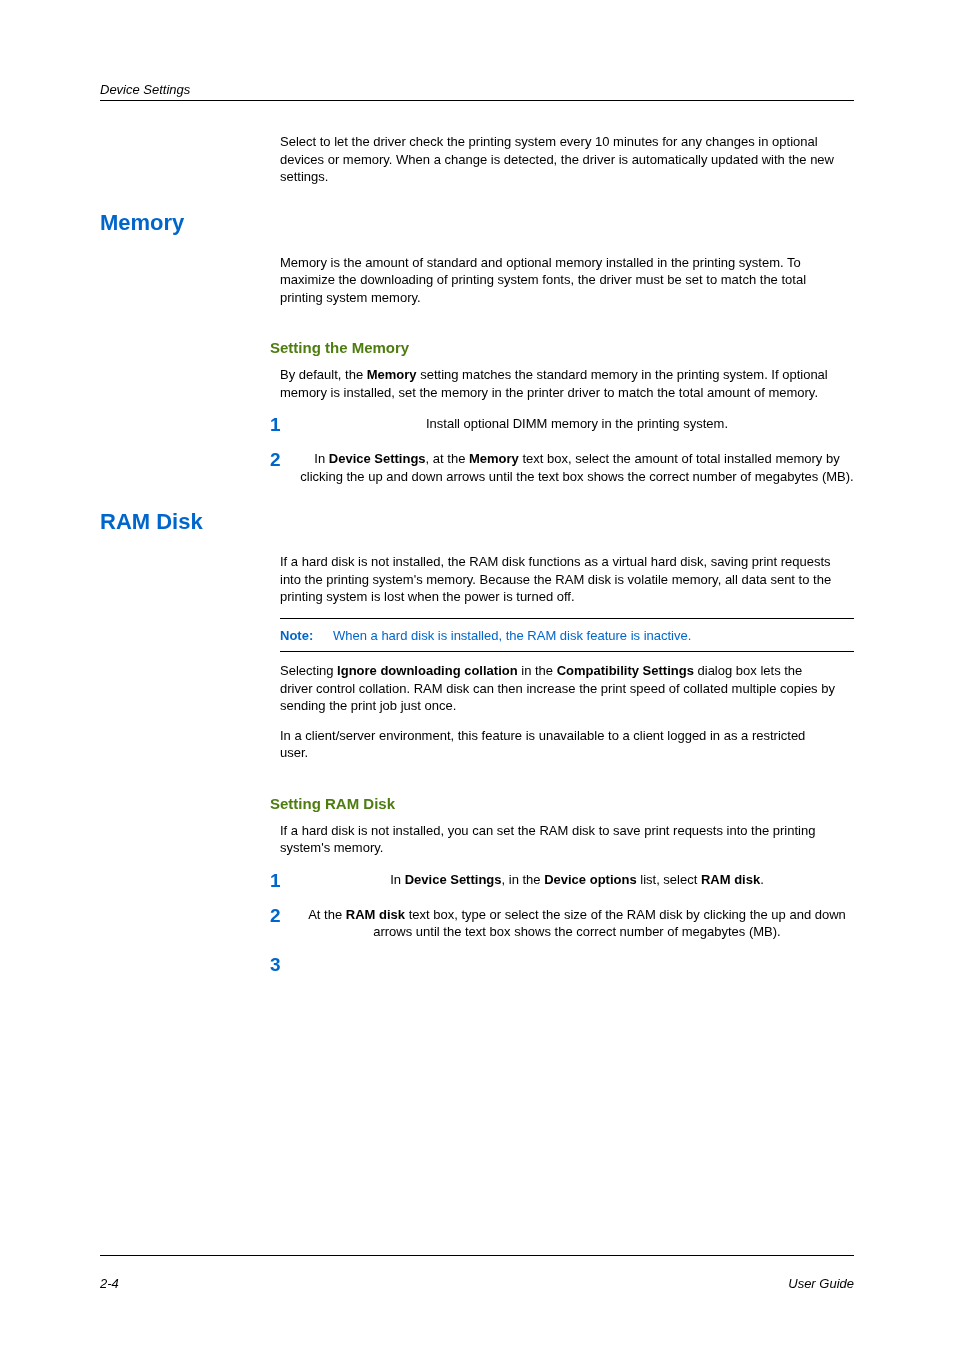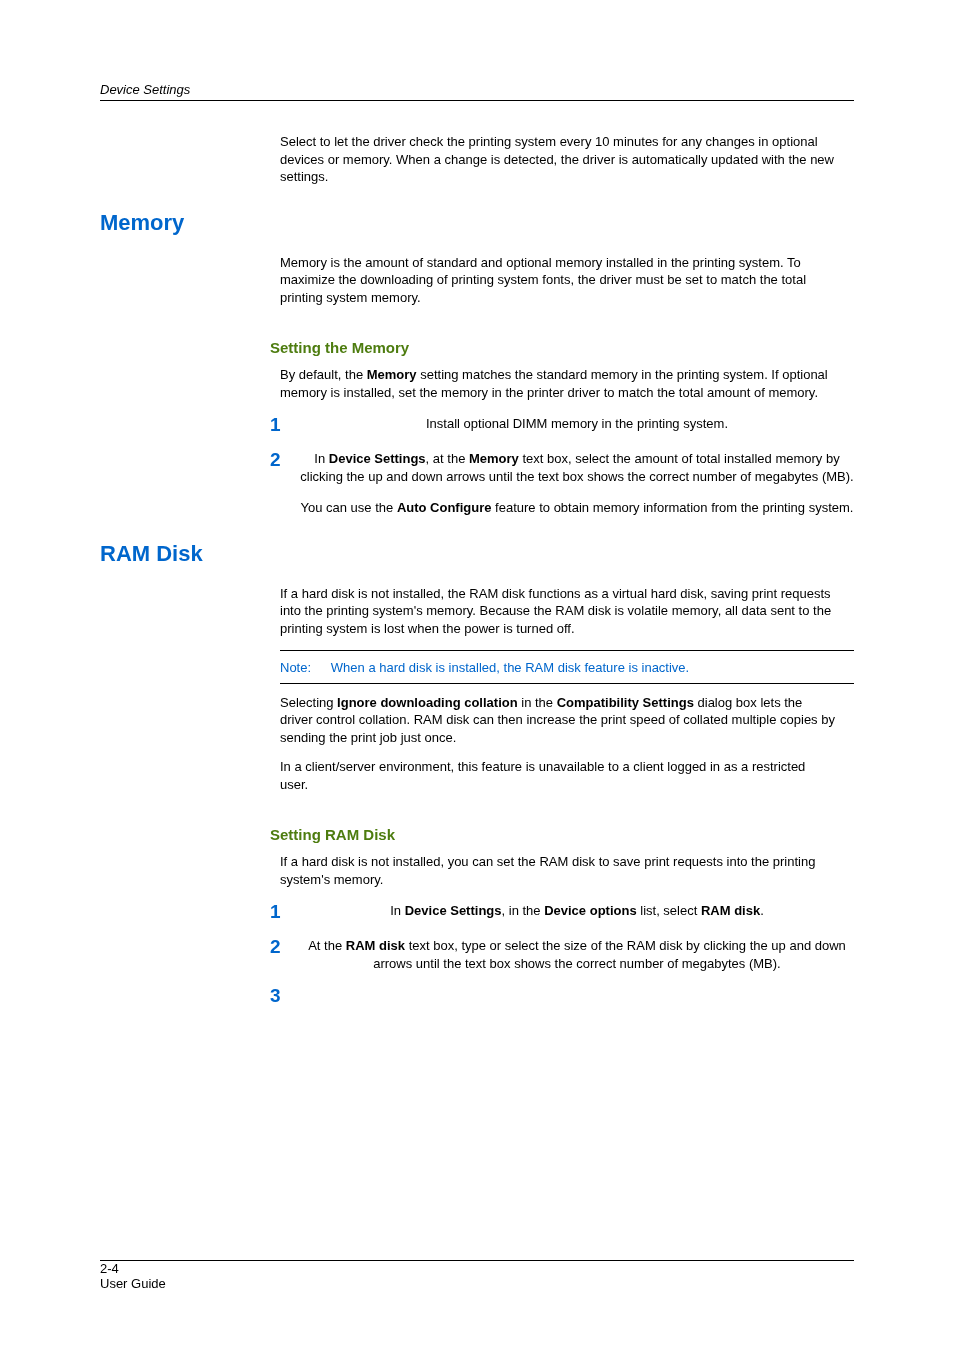--- a/index.html
+++ b/index.html
@@ -81,36 +81,36 @@
       margin-bottom: 10px;
       border-top: 1px solid #000;
       border-bottom: 1px solid #000;
       padding: 7px 0;
     }
     .note-text {
       font-size: 13px;
       color: #0066cc;
     }
     .note-label {
-      font-weight: normal;
+      font-weight: bold;
     }
     .bold {
       font-weight: bold;
     }
     .footer {
       position: absolute;
       bottom: 60px;
       left: 100px;
       right: 100px;
       border-top: 1.5px solid #000;
-      padding-top: 0;
+      padding-top: 20px;
       display: flex;
       justify-content: space-between;
+      font-style: italic;
       font-size: 13px;
-      flex-direction: column;
     }
     .footer-spacer {
       height: 80px;
     }
   </style>
 </head>
 <body>
 
 <div class="header-section">
   <div class="header-text">Device Settings</div>
@@ -132,23 +132,20 @@
 <div class="step-row">
   <div class="step-num">1</div>
   <div class="step-text">Install optional DIMM memory in the printing system.</div>
 </div>
 
 <div class="step-row">
   <div class="step-num">2</div>
   <div class="step-text">
     <div>
       <span>In </span><span class="bold">Device Settings</span><span>, at the </span><span class="bold">Memory</span><span> text box, select the amount of total installed memory by clicking the up and down arrows until the text box shows the correct number of megabytes (MB).</span>
-    </div>
-    <div style="margin-top:14px">
-      <span>You can use the </span><span class="bold">Auto Configure</span><span> feature to obtain memory information from the printing system.</span>
     </div>
   </div>
 </div>
 
 <div class="h1-blue">RAM Disk</div>
 
 <div class="para indent-block">If a hard disk is not installed, the RAM disk functions as a virtual hard disk, saving print requests into the printing system's memory. Because the RAM disk is volatile memory, all data sent to the printing system is lost when the power is turned off.</div>
 
 <div class="note-box">
   <span class="note-text note-label">Note:</span>

